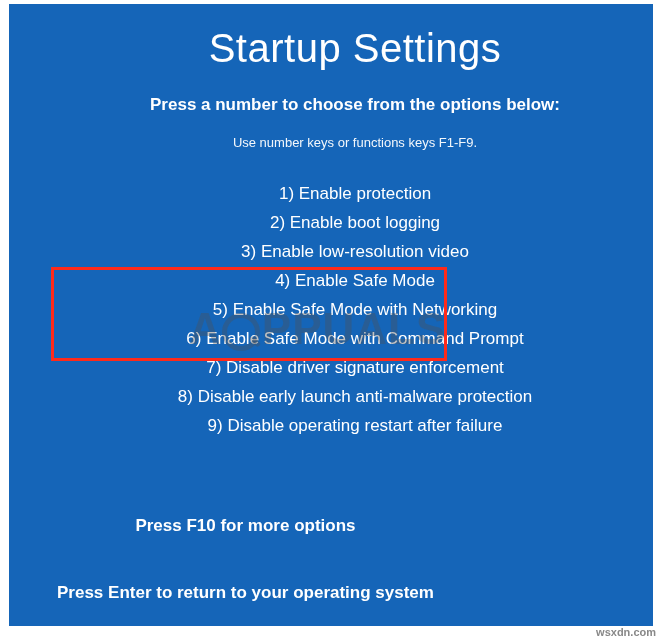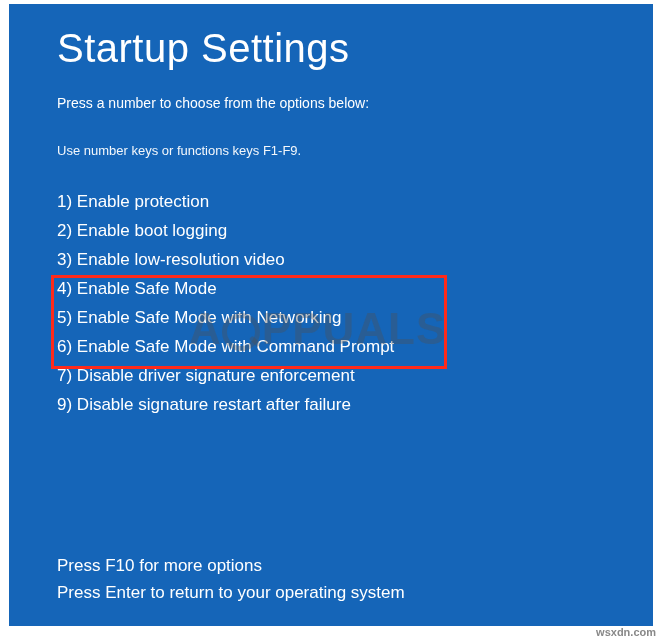--- a/index.html
+++ b/index.html
@@ -17,31 +17,32 @@
     }
     .screen {
       position: absolute;
       top: 4px;
       left: 9px;
       width: 644px;
       height: 622px;
       background: #1565b8;
       color: #ffffff;
       padding: 22px 0 0 48px;
+      text-align: center;
     }
     .title {
       font-size: 40px;
       font-weight: 300;
       letter-spacing: 0.5px;
       margin-bottom: 24px;
     }
     .subtitle {
-      font-size: 14px;
-      font-weight: 400;
-      margin-bottom: 32px;
+      font-size: 17px;
+      font-weight: 700;
+      margin-bottom: 20px;
     }
     .hint {
       font-size: 13px;
       font-weight: 300;
       margin-bottom: 30px;
       opacity: 0.95;
     }
     .options {
       position: relative;
     }
@@ -60,22 +61,23 @@
       height: 94px;
       pointer-events: none;
     }
     .footer {
       position: absolute;
       bottom: 20px;
       left: 48px;
     }
     .footer-line {
       font-size: 17px;
-      font-weight: 400;
+      font-weight: 700;
       line-height: 1.55;
+      margin-top: 40px;
     }
     .watermark {
       position: absolute;
       top: 300px;
       left: 180px;
       font-family: Arial, sans-serif;
       font-size: 44px;
       font-weight: 700;
       color: rgba(80, 80, 80, 0.35);
       letter-spacing: 1px;
@@ -122,21 +124,22 @@
   <div class="hint">Use number keys or functions keys F1-F9.</div>
 
   <div class="options">
     <div class="option"><span>1</span>) <span>Enable protection</span></div>
     <div class="option"><span>2</span>) <span>Enable boot logging</span></div>
     <div class="option"><span>3</span>) <span>Enable low-resolution video</span></div>
     <div class="option"><span>4</span>) <span>Enable Safe Mode</span></div>
     <div class="option"><span>5</span>) <span>Enable Safe Mode with Networking</span></div>
     <div class="option"><span>6</span>) <span>Enable Safe Mode with Command Prompt</span></div>
     <div class="option"><span>7</span>) <span>Disable driver signature enforcement</span></div>
-    <div class="option"><span>9</span>) <span>Disable signature restart after failure</span></div>
+    <div class="option"><span>8</span>) <span>Disable early launch anti-malware protection</span></div>
+    <div class="option"><span>9</span>) <span>Disable operating restart after failure</span></div>
 
     <div class="highlight-box"></div>
   </div>
 
   <div class="watermark">
     A<span class="icon"></span><span>PPUALS</span>
   </div>
 
   <div class="footer">
     <div class="footer-line">Press F10 for more options</div>

